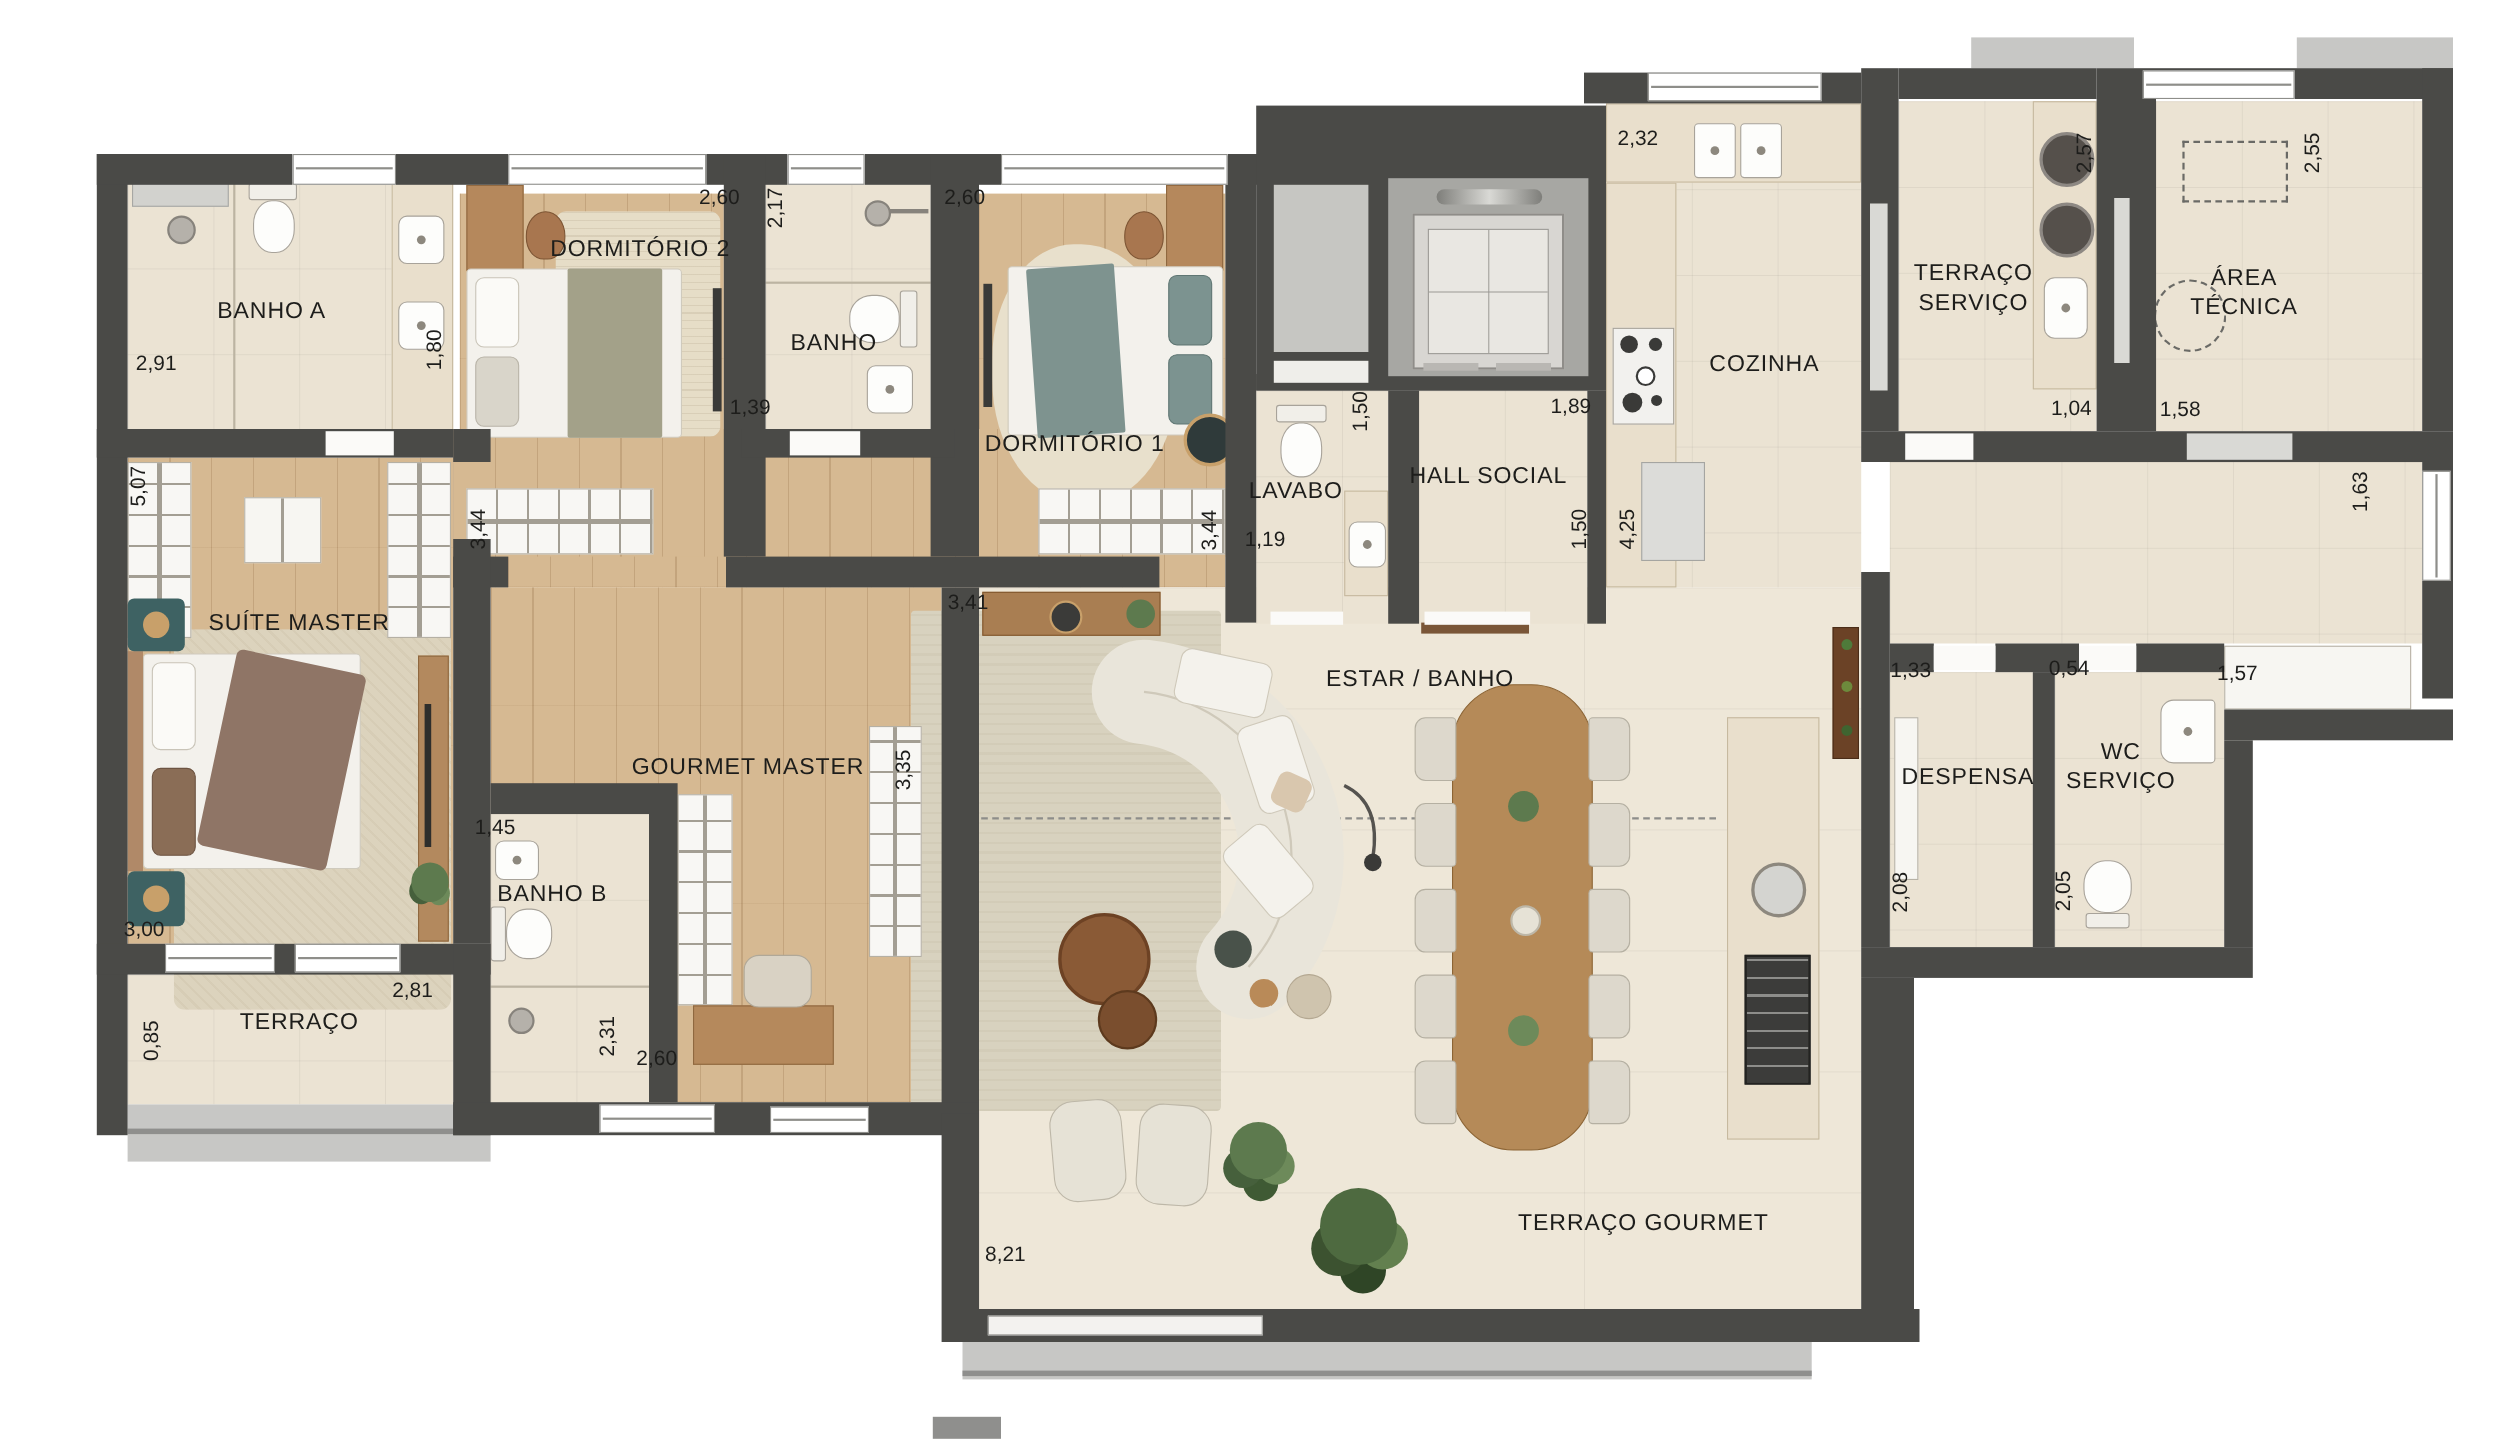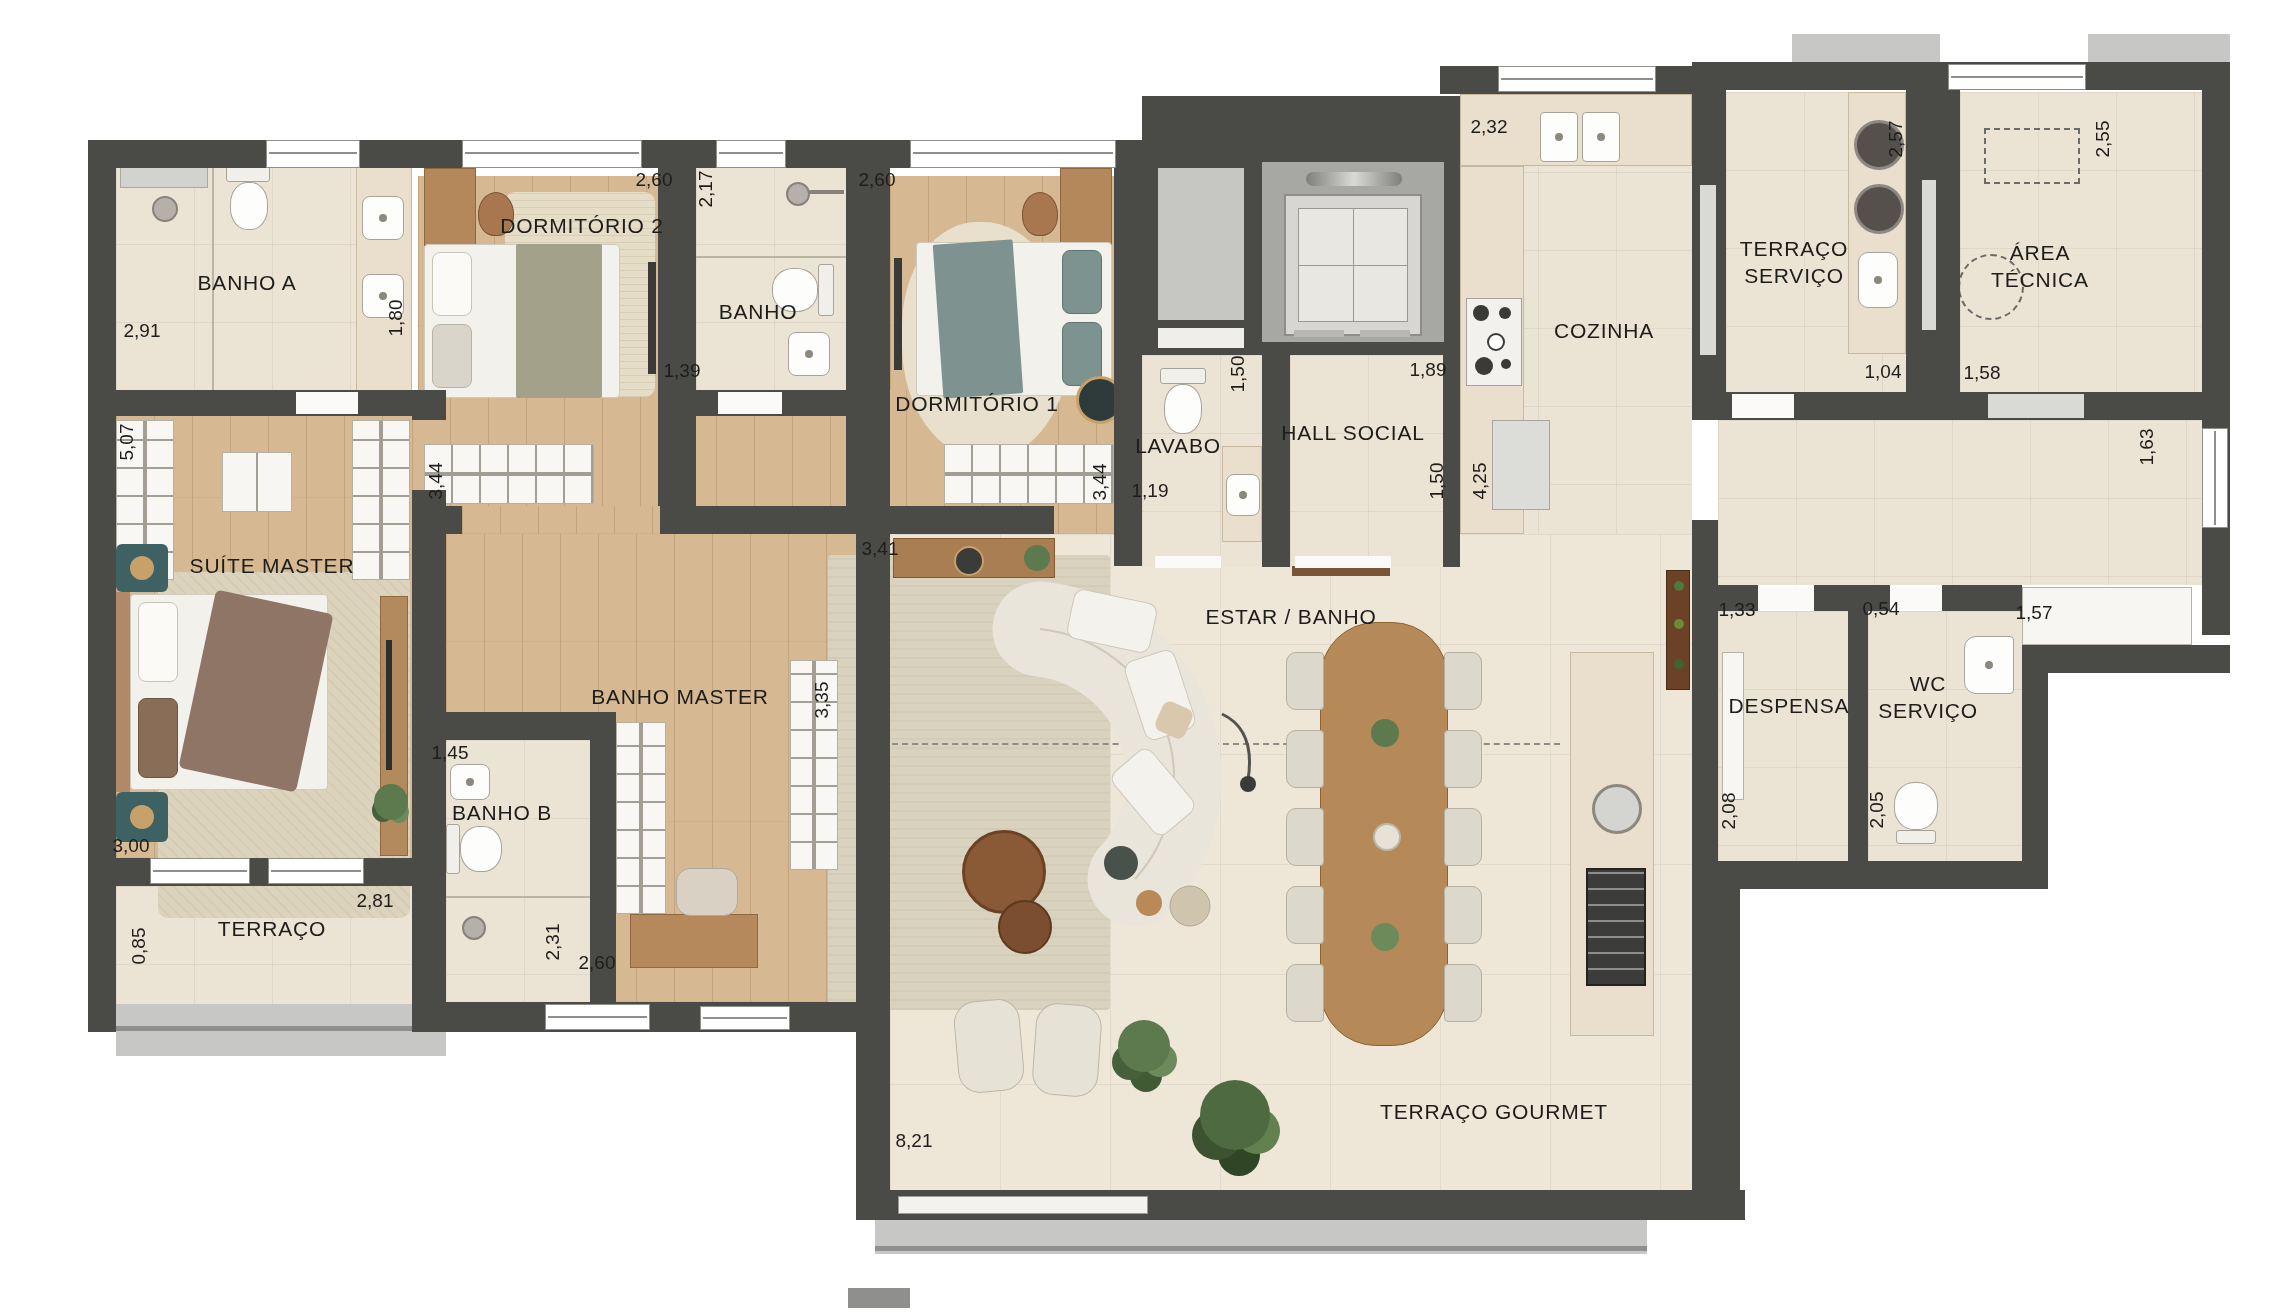--- a/index.html
+++ b/index.html
@@ -299,21 +299,21 @@
   <div class="rlabel" style="left:758px;top:312px">BANHO</div>
   <div class="rlabel" style="left:977px;top:404px">DORMITÓRIO 1</div>
   <div class="rlabel" style="left:1178px;top:446px">LAVABO</div>
   <div class="rlabel" style="left:1353px;top:433px">HALL SOCIAL</div>
   <div class="rlabel" style="left:1604px;top:331px">COZINHA</div>
   <div class="rlabel" style="left:1794px;top:262px">TERRAÇO
 SERVIÇO</div>
   <div class="rlabel" style="left:2040px;top:266px">ÁREA
 TÉCNICA</div>
   <div class="rlabel" style="left:272px;top:566px">SUÍTE MASTER</div>
-  <div class="rlabel" style="left:680px;top:697px">BANHO MASTER</div>
+  <div class="rlabel" style="left:680px;top:697px">GOURMET MASTER</div>
   <div class="rlabel" style="left:502px;top:813px">BANHO B</div>
   <div class="rlabel" style="left:272px;top:929px">TERRAÇO</div>
   <div class="rlabel" style="left:1291px;top:617px">ESTAR / BANHO</div>
   <div class="rlabel" style="left:1789px;top:706px">DESPENSA</div>
   <div class="rlabel" style="left:1928px;top:697px">WC
 SERVIÇO</div>
   <div class="rlabel" style="left:1494px;top:1112px">TERRAÇO GOURMET</div>
 
   <div class="dim" style="left:142px;top:331px">2,91</div>
   <div class="dim v" style="left:396px;top:318px">1,80</div>

